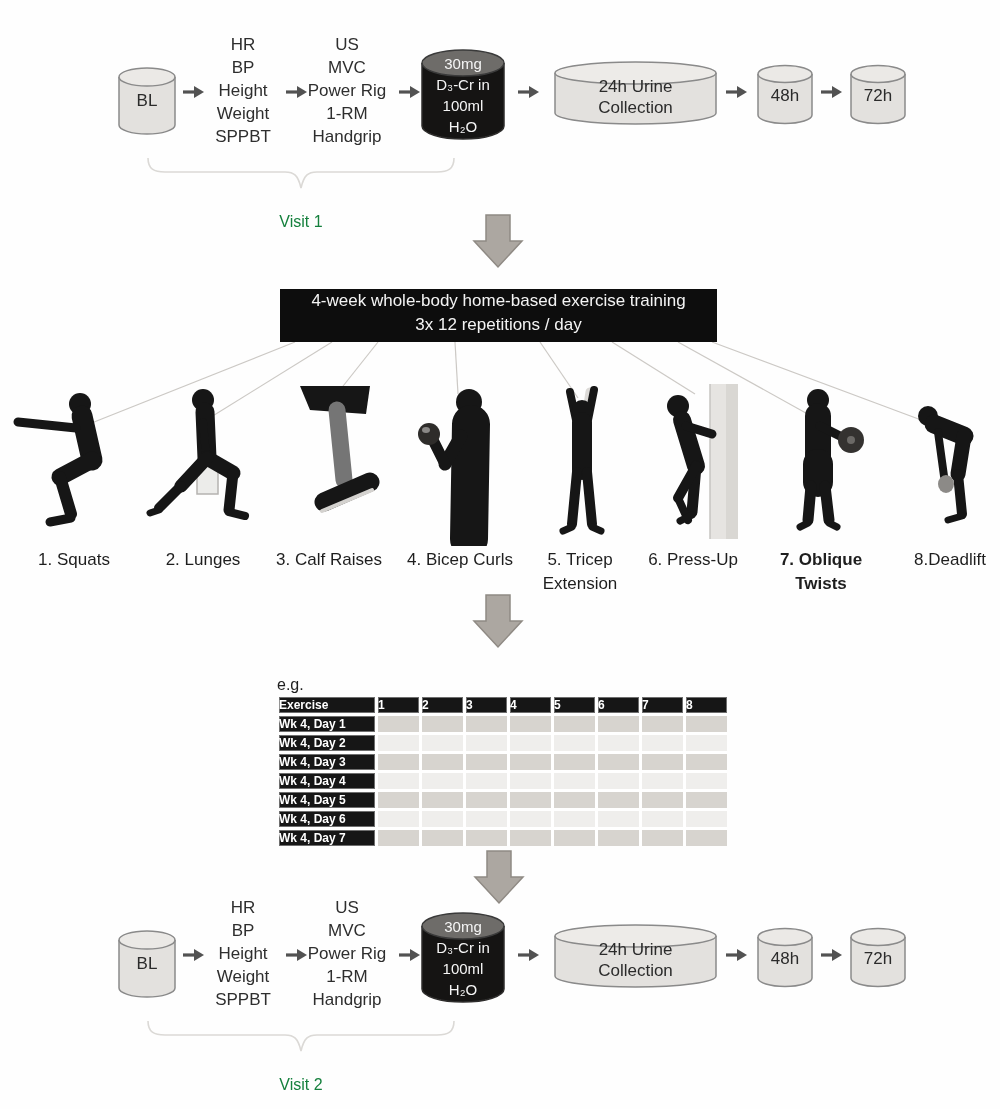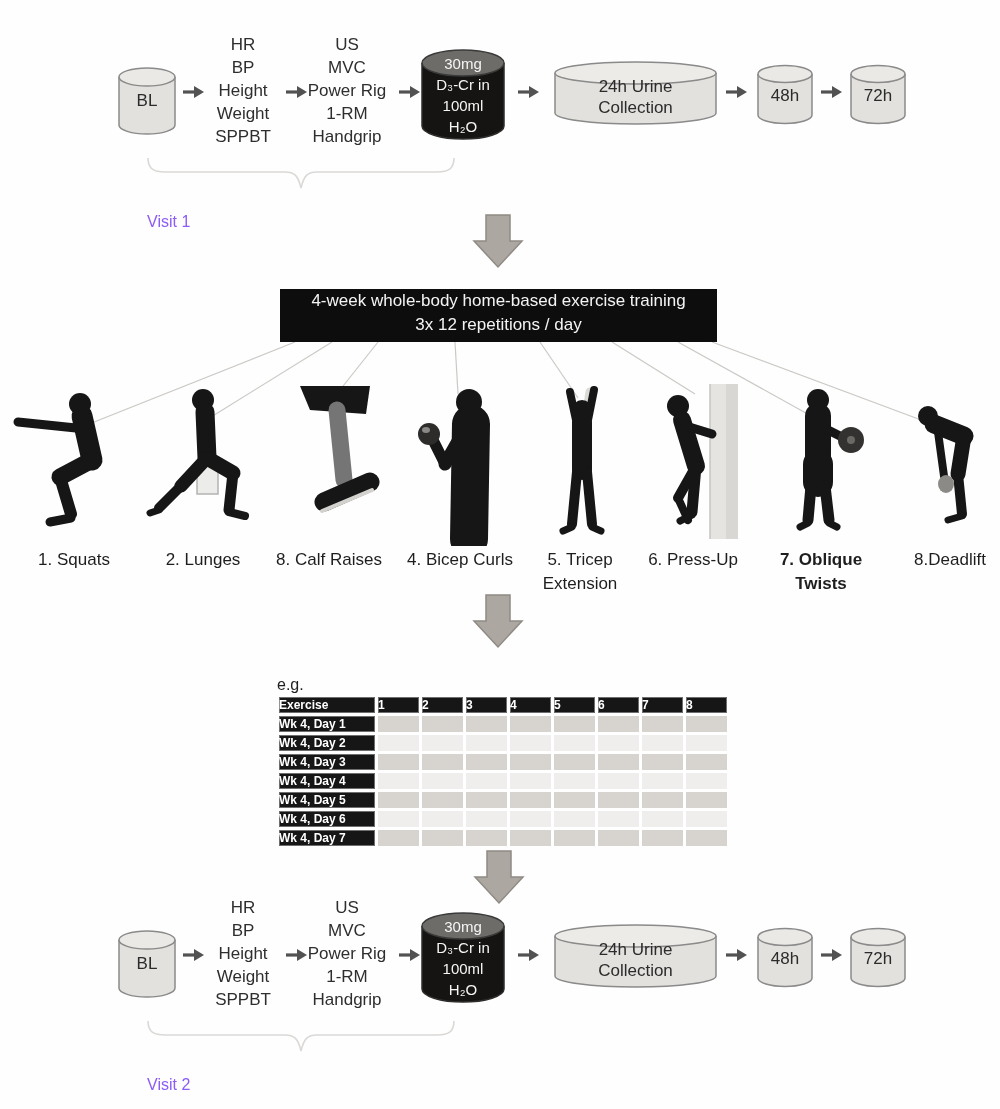--- a/index.html
+++ b/index.html
@@ -9,21 +9,21 @@
   }
   .abs{position:absolute;}
   
   .cyl-label{position:absolute;left:0;right:0;text-align:center;font-size:17px;color:#2b2b2b;}
   .dose-text{position:absolute;left:0;right:0;text-align:center;color:#f5f5f5;font-size:15px;line-height:21px;}
   
   .measures{position:absolute;text-align:center;font-size:17px;line-height:23px;color:#2e2e2e;}
   
   .flow-arrow{position:absolute;width:22px;height:14px;}
   
-  .visit-label{position:absolute;text-align:left;font-size:16px;color:#8b5cf6;}
+  .visit-label{position:absolute;text-align:center;font-size:16px;color:#15803d;}
   
   #banner{
     position:absolute;left:280px;top:289px;width:437px;height:53px;background:#0d0d0d;
     color:#f4f4f4;text-align:center;font-size:17px;line-height:24px;padding-top:0;
     box-sizing:border-box;z-index:2;
   }
   
   .figure{position:absolute;top:384px;height:162px;z-index:1;}
   .ex-label{position:absolute;text-align:center;font-size:17px;line-height:24px;color:#1e1e1e;white-space:nowrap;transform:translateX(-50%);}
   
@@ -388,21 +388,21 @@
 
   <div class="ex-label" style="left:74px;top:548px;">
     <div>1. Squats</div>
     <div></div>
   </div>
   <div class="ex-label" style="left:203px;top:548px;">
     <div>2. Lunges</div>
     <div></div>
   </div>
   <div class="ex-label" style="left:329px;top:548px;">
-    <div>8. Calf Raises</div>
+    <div>3. Calf Raises</div>
     <div></div>
   </div>
   <div class="ex-label" style="left:460px;top:548px;">
     <div>4. Bicep Curls</div>
     <div></div>
   </div>
   <div class="ex-label" style="left:580px;top:548px;">
     <div>5. Tricep</div>
     <div>Extension</div>
   </div>

